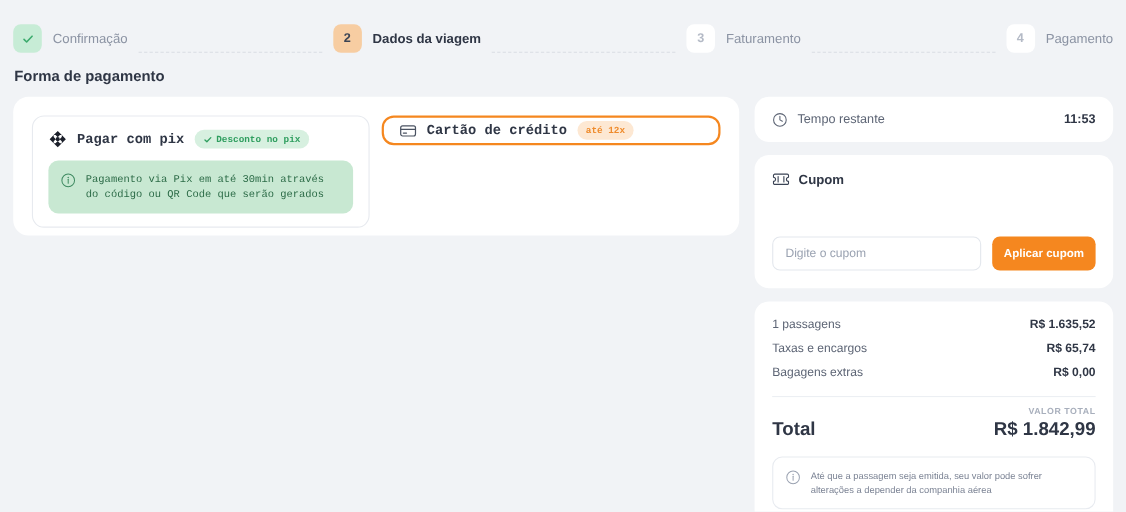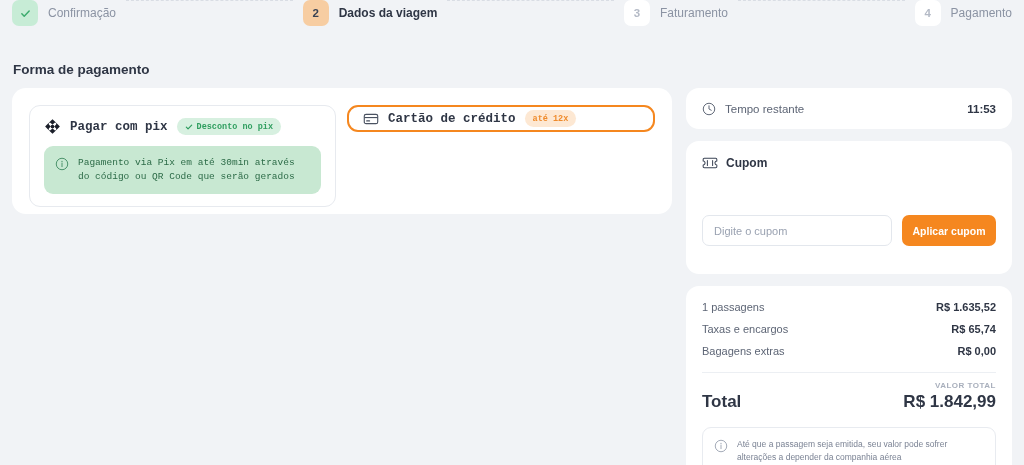--- a/index.html
+++ b/index.html
@@ -8,21 +8,21 @@
     background: #f1f3f6;
     font-family: "Liberation Sans", sans-serif;
     -webkit-font-smoothing: antialiased;
   }
   .page { position: relative; width: 1024px; height: 465px; overflow: hidden; }
 
   
   .stepper {
     position: absolute; left: 0; top: 0; width: 1024px; height: 48px;
     background: #f1f3f6;
-    display: flex; align-items: flex-start; padding: 0 12px;
+    display: flex; align-items: flex-end; padding: 0 12px;
   }
   .step { display: flex; align-items: center; gap: 10px; flex: 0 0 auto; }
   .step-badge {
     width: 26px; height: 26px; border-radius: 7px;
     display: flex; align-items: center; justify-content: center;
     font-size: 11.5px; font-weight: 600;
   }
   .step-badge.done { background: #c7ecd6; color: #3cab6d; }
   .step-badge.active { background: #f7cda2; color: #3a4354; }
   .step-badge.idle { background: #ffffff; color: #b4bac6; }
@@ -80,21 +80,21 @@
     background: #ffffff; border-radius: 13px; margin-bottom: 12px;
   }
   .timer-card {
     height: 41px; display: flex; align-items: center;
     justify-content: space-between; padding: 0 16px;
   }
   .timer-left { display: flex; align-items: center; gap: 9px; }
   .timer-label { font-size: 11.5px; color: #5d6575; }
   .timer-value { font-size: 11.5px; font-weight: 700; color: #2f3645; }
 
-  .coupon-card { padding: 14px 16px 28px; }
+  .coupon-card { padding: 14px 16px 16px; }
   .coupon-head { display: flex; align-items: center; gap: 8px; margin-bottom: 11px; }
   .coupon-title { font-size: 12px; font-weight: 700; color: #2f3645; }
   .coupon-row { display: flex; gap: 10px; margin-top: 44px; }
   .coupon-input {
     flex: 1 1 auto; height: 31px; border: 1px solid #e3e7ed; border-radius: 7px;
     padding: 0 11px; font-size: 11px; color: #2f3645;
     font-family: "Liberation Sans", sans-serif; background: #fff; outline: none;
   }
   .coupon-input::placeholder { color: #9aa2b1; }
   .coupon-btn {

